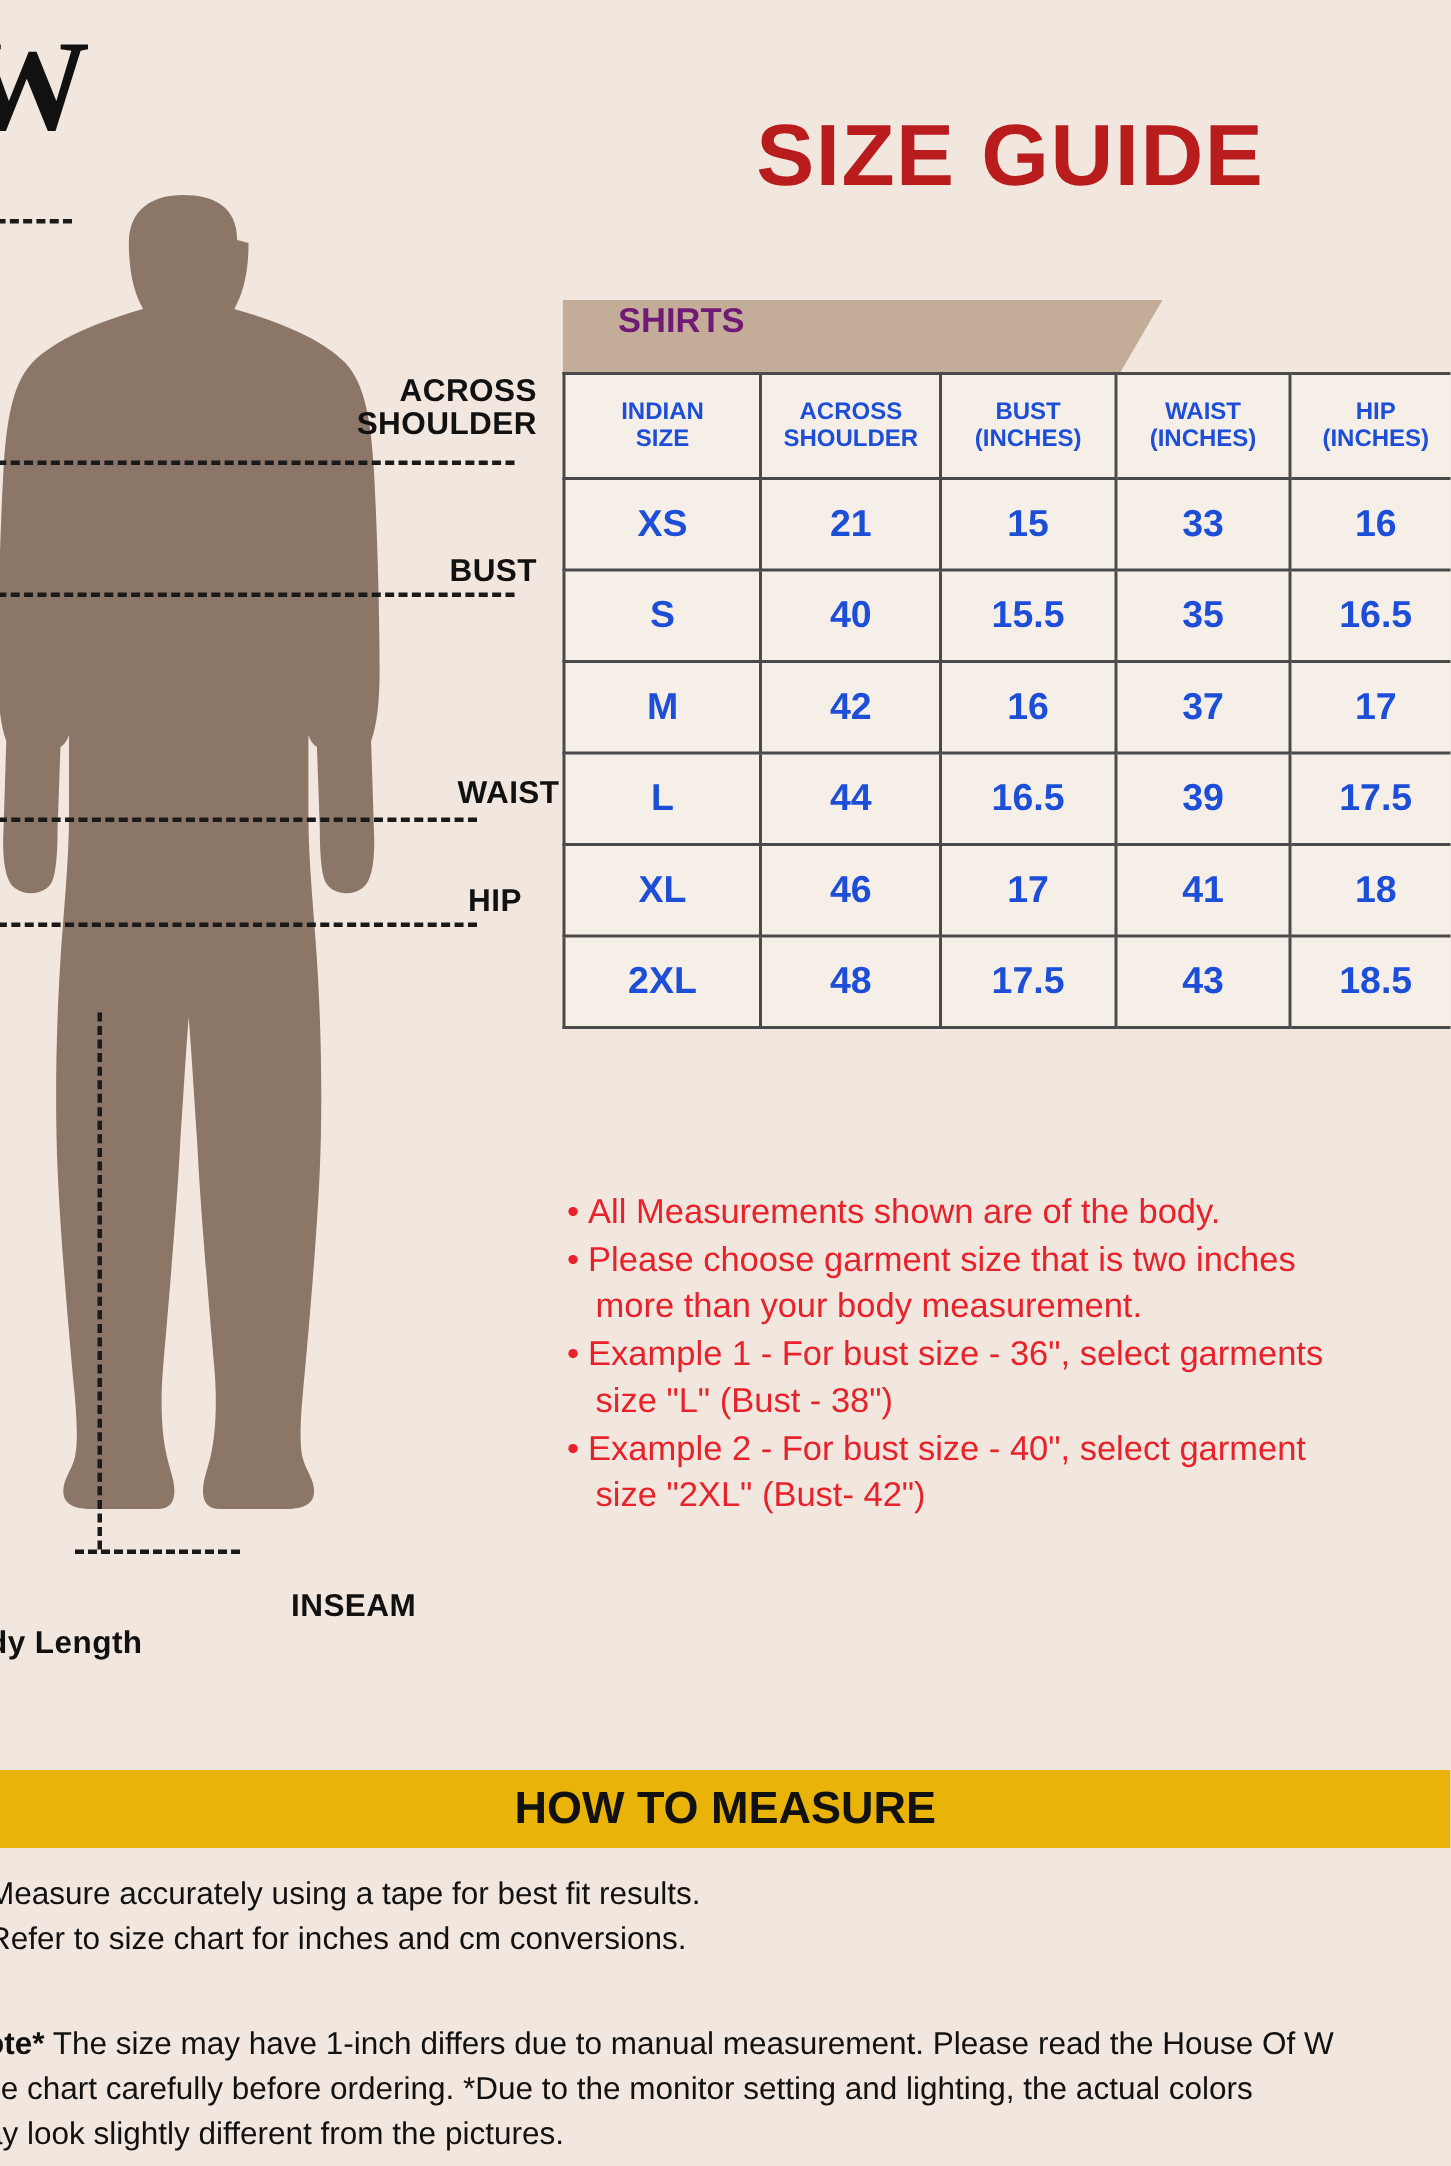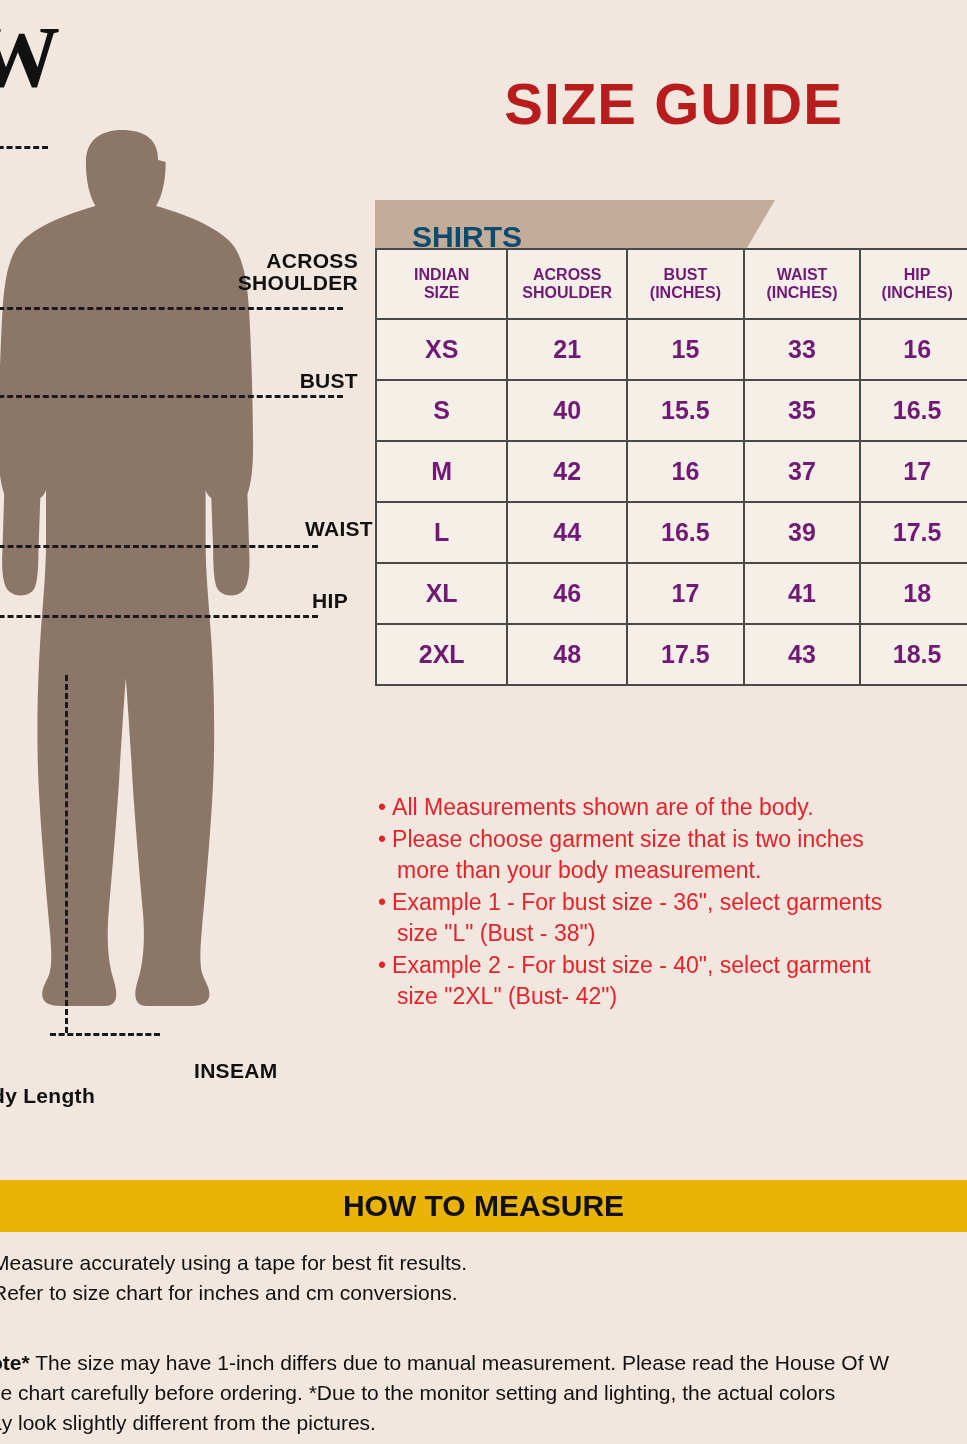--- a/index.html
+++ b/index.html
@@ -78,38 +78,38 @@
     left: 375px;
     top: 200px;
     width: 400px;
     height: 48px;
     background: #c3ac98;
     clip-path: polygon(0 0, 100% 0, 93% 100%, 0 100%);
   }
   .table-header-band span {
     position: absolute;
     left: 37px;
-    top: 20px;
-    font-size: 30px;
-    font-weight: 700;
-    color: #0c4a6e;
+    top: 0;
+    font-size: 23px;
+    font-weight: 700;
+    color: #701a75;
   }
   table.size-table {
     position: absolute;
     left: 375px;
     top: 248px;
     width: 600px;
     border-collapse: collapse;
     background: #f6efe8;
   }
   table.size-table th,
   table.size-table td {
     border: 2px solid #4a4a4a;
     text-align: center;
-    color: #701a75;
+    color: #1d4ed8;
   }
   table.size-table th {
     font-size: 16px;
     font-weight: 700;
     line-height: 1.15;
     padding: 8px 2px;
     height: 52px;
     vertical-align: middle;
   }
   table.size-table td {

